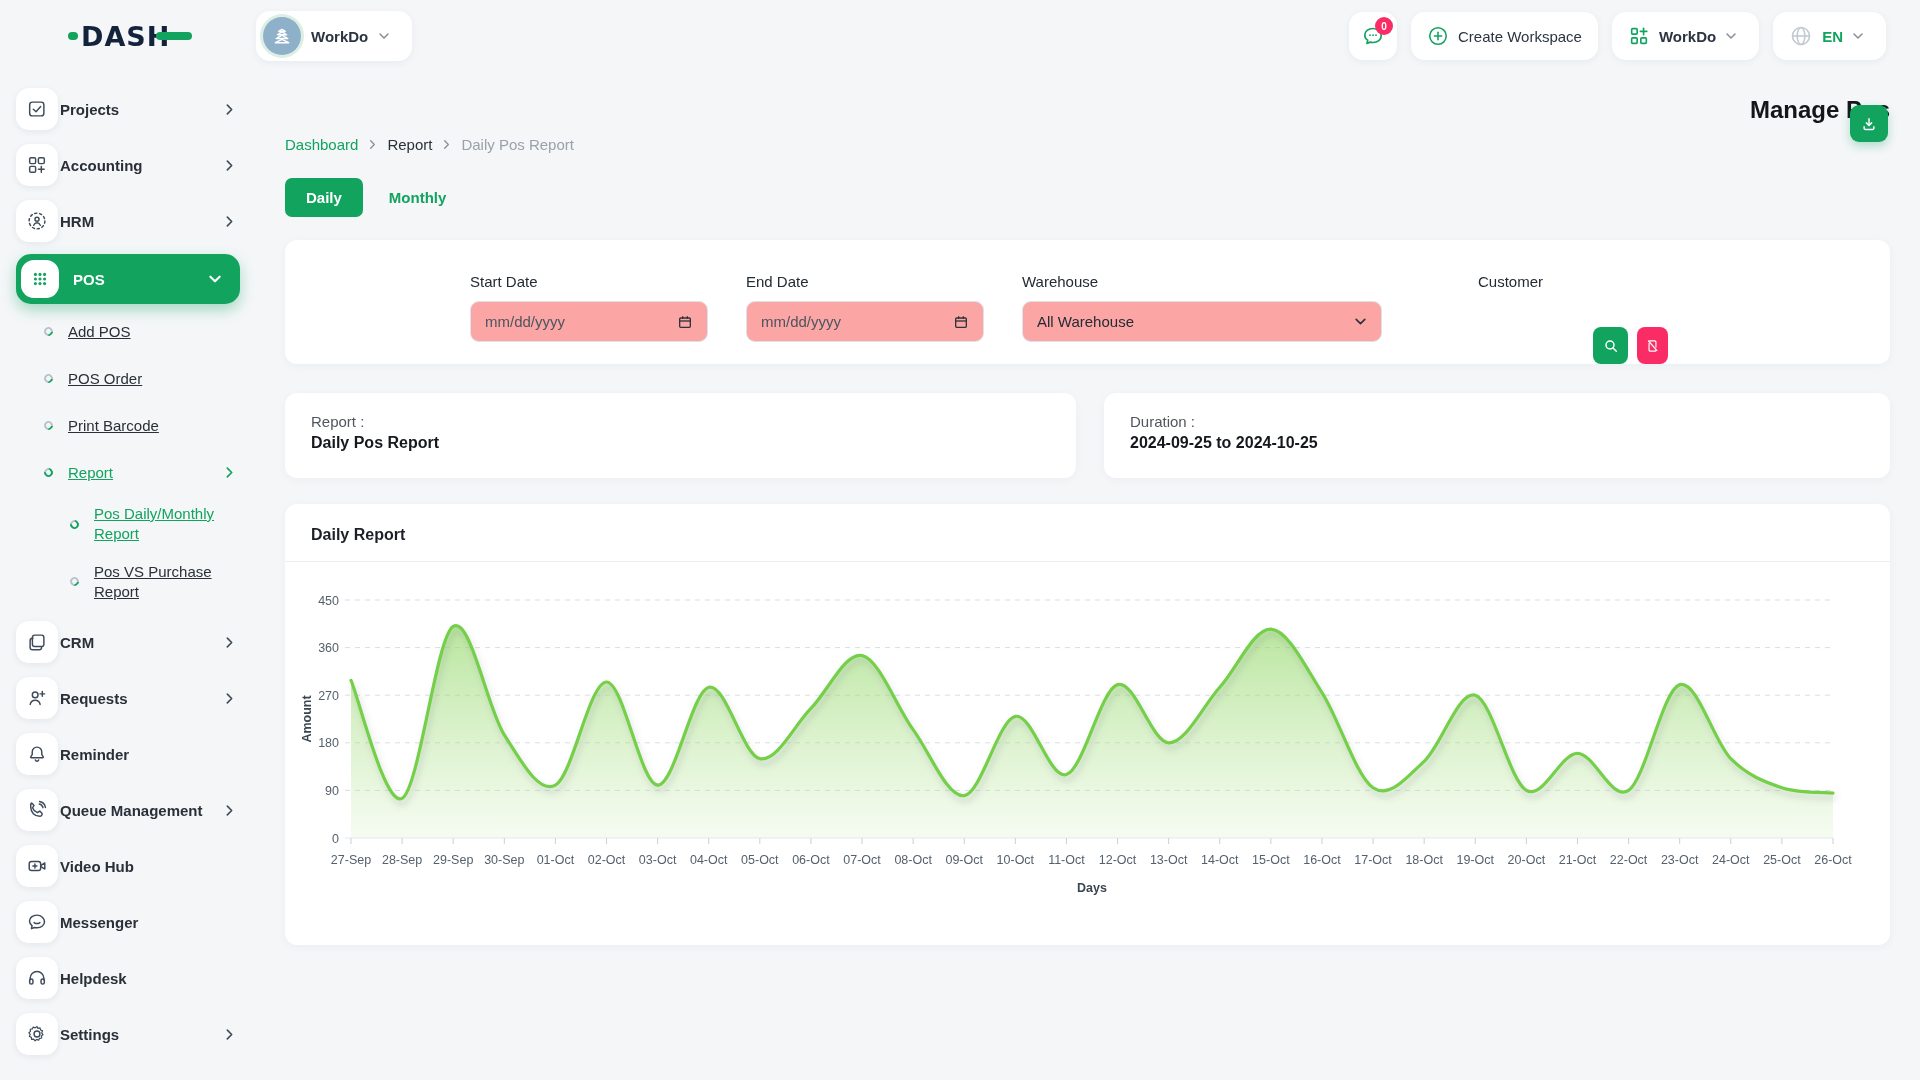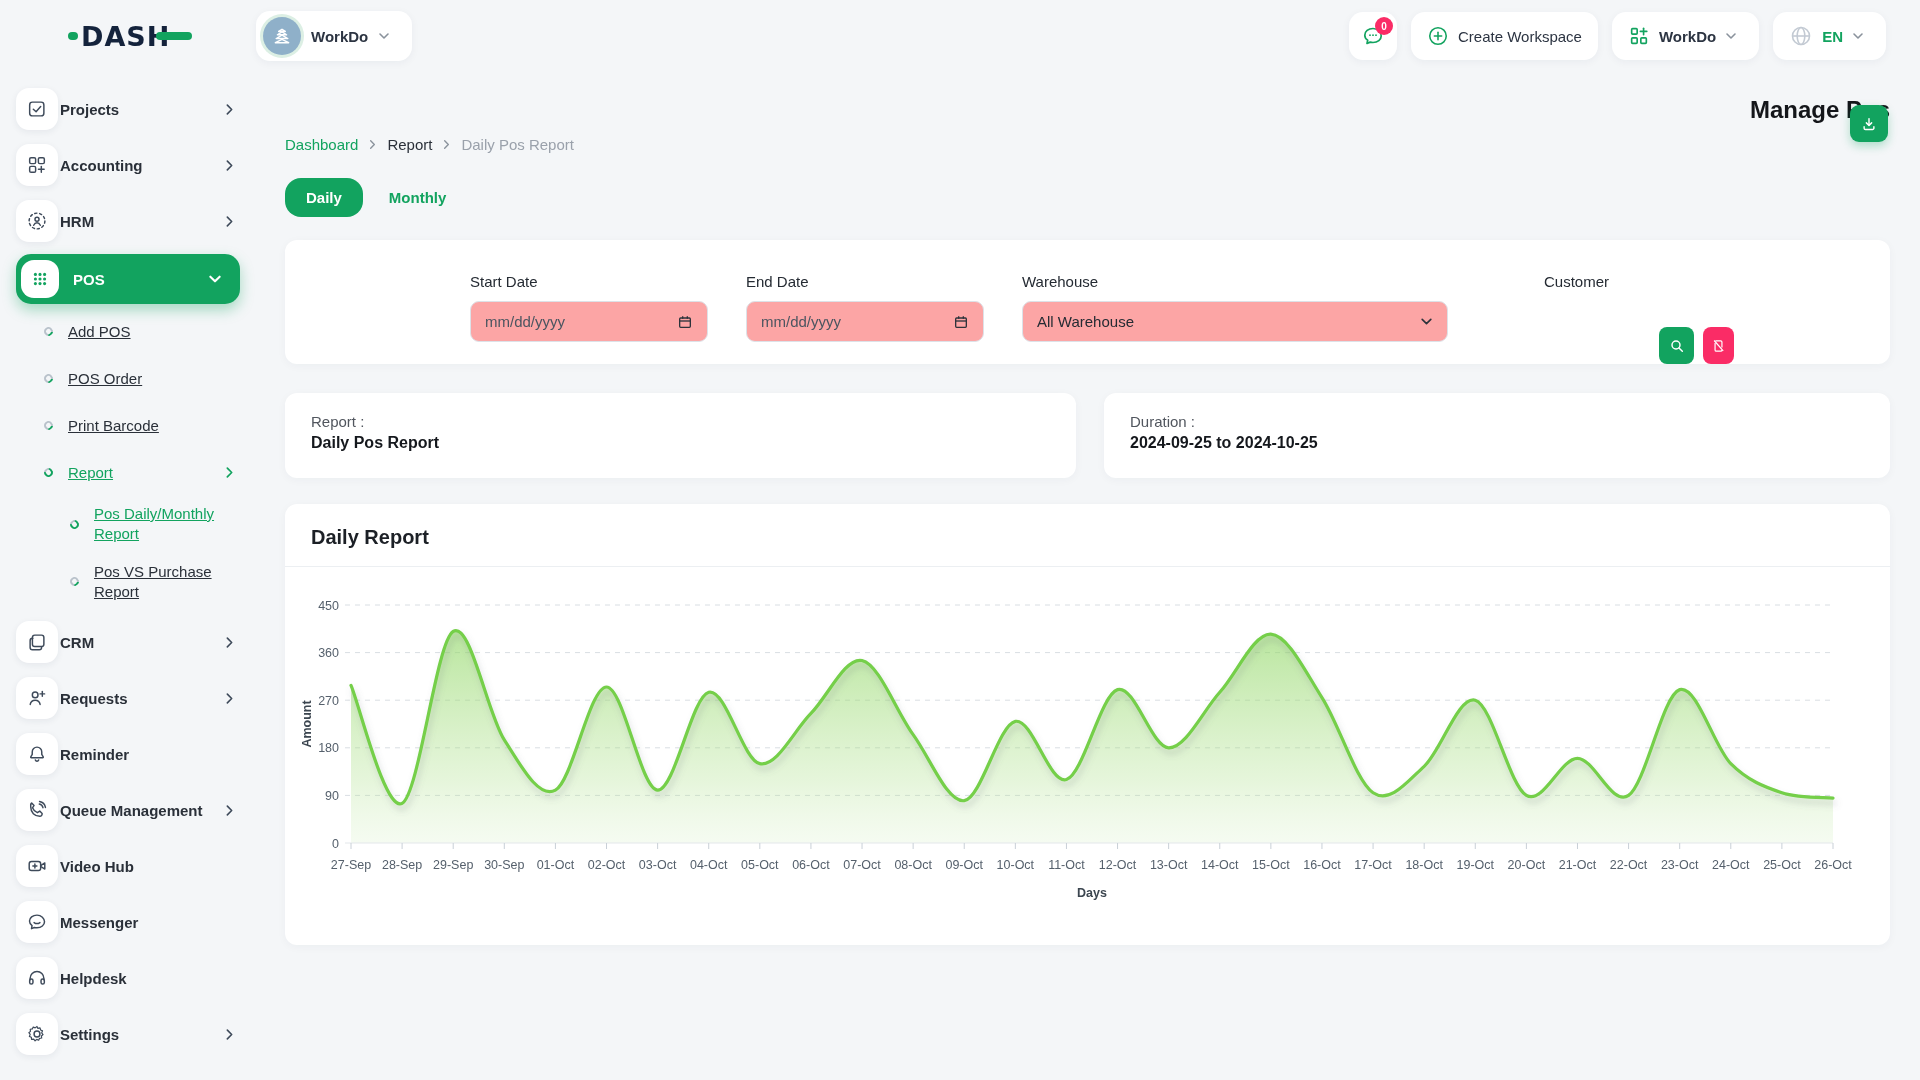--- a/index.html
+++ b/index.html
@@ -48,46 +48,46 @@
   
   .main{ position:absolute; top:72px; left:256px; width:1664px; height:1008px; padding:24px 30px 0 29px; }
   .page-head{ position:relative;text-align:right; }
   .page-title{ font-size:24px; font-weight:700; color:#14161a; }
   .breadcrumb{ display:flex; align-items:center; gap:9px; margin-top:12px; font-size:15px; }
   .bc-link{ color:var(--green); cursor:pointer; }
   .bc-mid{ color:#2a3039; font-weight:500; cursor:pointer; }
   .bc-cur{ color:var(--muted); }
   .dl-btn{ position:absolute; right:2px; top:9px; width:38px; height:37px; border-radius:9px; background:var(--green); border:none; display:flex; align-items:center; justify-content:center; cursor:pointer; box-shadow:0 4px 10px rgba(18,163,95,.3); }
   .tabs{ display:flex; align-items:center; gap:26px; margin-top:25px; }
-  .tab-daily{ background:var(--green); color:#fff; font-size:15px; font-weight:600; border:none; border-radius:16px; padding:11px 21px; cursor:pointer; }
+  .tab-daily{ background:var(--green); color:#fff; font-size:15px; font-weight:600; border:none; border-radius:7px; padding:11px 21px; cursor:pointer; }
   .tab-monthly{ background:none; border:none; color:var(--green); font-size:15px; font-weight:600; cursor:pointer; }
 
   .card{ background:var(--card); border-radius:12px; box-shadow:0 2px 10px rgba(25,40,70,.04); }
   .filter-card{ margin-top:23px; height:124px; position:relative; padding:33px 24px 0 185px; display:flex; gap:38px; }
   .field{ display:flex; flex-direction:column; gap:11px; }
   .field-label{ font-size:15px; color:#252b33; }
   .input{ height:41px; border:1px solid var(--border); border-radius:9px; display:flex; align-items:center; padding:0 14px; font-size:15px; background:#fca5a5; cursor:pointer; }
   .date-input{ width:238px; justify-content:space-between; color:#4c5560; }
   .select{ justify-content:space-between; color:#252b33; }
-  .w-warehouse{ width:426px; margin-right:58px;}
+  .w-warehouse{ width:360px; margin-right:58px;}
   .w-customer{ width:366px; }
   .filter-actions{ display:flex; gap:9px; align-items:flex-end; padding-bottom:0; margin-left:12px; margin-top:48px; }
   .btn-search{ width:35px; height:37px; border-radius:8px; background:var(--green); border:none; display:flex; align-items:center; justify-content:center; cursor:pointer; }
   .btn-reset{ width:31px; height:37px; border-radius:8px; background:var(--pink); border:none; display:flex; align-items:center; justify-content:center; cursor:pointer; }
 
   .info-row{ display:flex; gap:28px; margin-top:29px; }
   .info-card{ height:85px; padding:20px 26px; }
   .info-card.left{ width:793px; }
   .info-card.right{ width:788px; }
   .info-label{ font-size:15px; color:#51565e; }
   .info-value{ font-size:16px; font-weight:700; color:#15181d; margin-top:4px; }
 
   .chart-card{ margin-top:26px; height:441px; }
   .chart-card-head{ padding:22px 26px 17px; border-bottom:1px solid #eceff2; }
-  .chart-title{ font-size:20px; font-weight:700; color:#1c2026; }
+  .chart-title{ font-size:16px; font-weight:700; color:#1c2026; }
   .chart-body{ padding:20px 20px 0 12px; }
   .axis-text{ font-size:12.5px; fill:#55606c; font-family:"Liberation Sans",sans-serif; }
   .axis-title{ font-size:12.5px; font-weight:700; fill:#3c4650; font-family:"Liberation Sans",sans-serif; }
 </style>
 </head>
 <body>
 
 <div class="header">
   <div class="logo-wrap">
     <svg width="125" height="34" viewBox="0 0 125 34">

